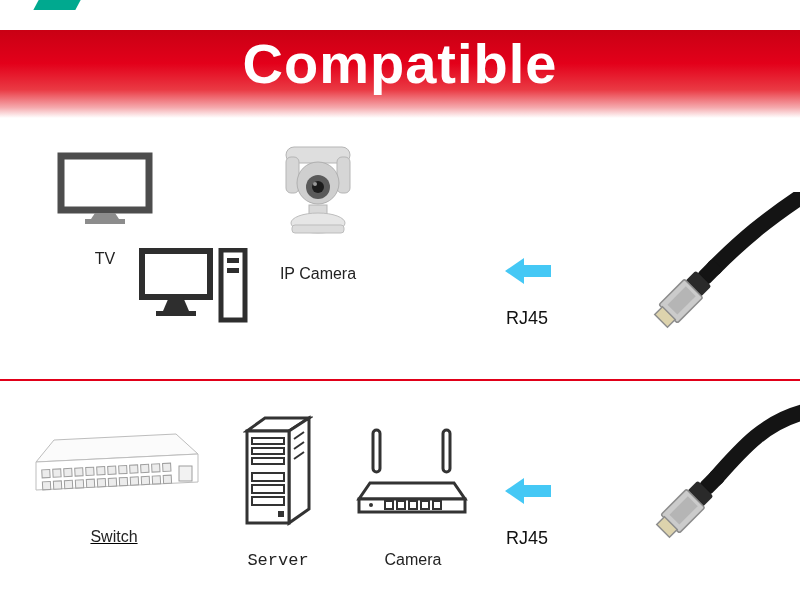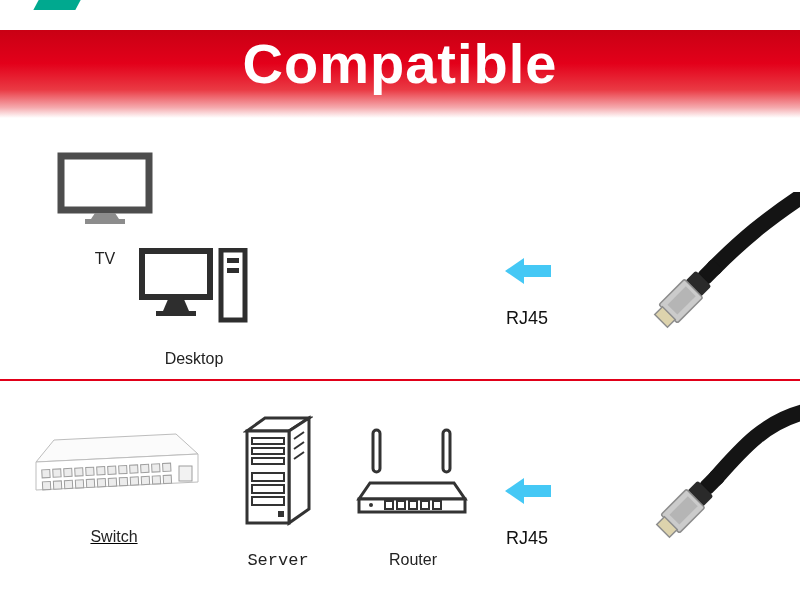--- a/index.html
+++ b/index.html
@@ -44,31 +44,45 @@
 
   <div class="device" style="left:55px;top:152px;width:100px;">
     <svg width="96" height="74" viewBox="0 0 96 74">
       <rect x="4" y="4" width="88" height="54" fill="none" stroke="#4d4d4d" stroke-width="7"></rect>
       <path d="M38 61 L58 61 L62 67 L34 67 Z" fill="#8c8c8c"></path>
       <rect x="28" y="67" width="40" height="5" fill="#8c8c8c"></rect>
     </svg>
     <div class="device-label">TV</div>
   </div>
 
+  <div class="device" style="left:278px;top:145px;width:80px;">
+    <svg width="80" height="96" viewBox="0 0 80 96">
+      <rect x="8" y="2" width="64" height="16" rx="8" fill="#dedede" stroke="#b5b5b5"></rect>
+      <rect x="8" y="12" width="13" height="36" rx="5" fill="#d6d6d6" stroke="#b5b5b5"></rect>
+      <rect x="59" y="12" width="13" height="36" rx="5" fill="#d6d6d6" stroke="#b5b5b5"></rect>
+      <circle cx="40" cy="38" r="21" fill="#cfcfcf" stroke="#b0b0b0"></circle>
+      <circle cx="40" cy="42" r="12" fill="#5a5a5a"></circle>
+      <circle cx="40" cy="42" r="6" fill="#1c1c1c"></circle>
+      <circle cx="37" cy="39" r="2" fill="#9a9a9a"></circle>
+      <rect x="31" y="60" width="18" height="10" fill="#d9d9d9" stroke="#b5b5b5"></rect>
+      <ellipse cx="40" cy="78" rx="27" ry="10" fill="#e6e6e6" stroke="#bdbdbd"></ellipse>
+      <rect x="14" y="80" width="52" height="8" rx="3" fill="#dcdcdc" stroke="#bdbdbd"></rect>
+    </svg>
+    <div class="device-label">IP Camera</div>
+  </div>
 
   <div class="device" style="left:138px;top:248px;width:112px;">
     <svg width="110" height="78" viewBox="0 0 110 78">
       <rect x="3" y="3" width="68" height="46" fill="none" stroke="#2e2e2e" stroke-width="6"></rect>
       <path d="M30 49 L44 49 L50 63 L24 63 Z" fill="#2e2e2e"></path>
       <rect x="17" y="63" width="40" height="5" fill="#2e2e2e"></rect>
       <rect x="82" y="2" width="24" height="70" fill="none" stroke="#2e2e2e" stroke-width="5"></rect>
       <rect x="88" y="10" width="12" height="5" fill="#2e2e2e"></rect>
       <rect x="88" y="20" width="12" height="5" fill="#2e2e2e"></rect>
     </svg>
-    <div class="device-label">Desktop</div>
   </div>
 
 
   <svg class="arrow" style="left:505px;top:257px;" viewBox="0 0 46 28">
     <path d="M0 14 L19 1 L19 8 L46 8 L46 20 L19 20 L19 27 Z" fill="#45c8f5"></path>
   </svg>
   <div class="rj45" style="left:495px;top:308px;">RJ45</div>
 
   <svg class="cable" style="left:628px;top:192px;" viewBox="0 0 172 152">
     <path d="M174 4 C 138 28, 114 48, 86 76" fill="none" stroke="#141414" stroke-width="16" stroke-linecap="round"></path>
@@ -143,21 +157,21 @@
       <rect x="88" y="5" width="7" height="42" rx="3.5" fill="none" stroke="#333333" stroke-width="3"></rect>
       <path d="M15 58 L99 58 L110 74 L4 74 Z" fill="#ffffff" stroke="#333333" stroke-width="3"></path>
       <path d="M4 74 L110 74 L110 87 L4 87 Z" fill="#ffffff" stroke="#333333" stroke-width="3"></path>
       <rect x="30" y="76" width="8" height="8" fill="none" stroke="#333333" stroke-width="2"></rect>
       <rect x="42" y="76" width="8" height="8" fill="none" stroke="#333333" stroke-width="2"></rect>
       <rect x="54" y="76" width="8" height="8" fill="none" stroke="#333333" stroke-width="2"></rect>
       <rect x="66" y="76" width="8" height="8" fill="none" stroke="#333333" stroke-width="2"></rect>
       <rect x="78" y="76" width="8" height="8" fill="none" stroke="#333333" stroke-width="2"></rect>
       <circle cx="16" cy="80" r="2" fill="#333333"></circle>
     </svg>
-    <div class="device-label">Router</div>
+    <div class="device-label">Camera</div>
   </div>
 
   <svg class="arrow" style="left:505px;top:477px;" viewBox="0 0 46 28">
     <path d="M0 14 L19 1 L19 8 L46 8 L46 20 L19 20 L19 27 Z" fill="#45c8f5"></path>
   </svg>
   <div class="rj45" style="left:495px;top:528px;">RJ45</div>
 
   <svg class="cable" style="left:628px;top:400px;" viewBox="0 0 172 152">
     <path d="M176 12 C 138 22, 116 46, 88 78" fill="none" stroke="#141414" stroke-width="16" stroke-linecap="round"></path>
     <g transform="translate(86,80) rotate(45)">

